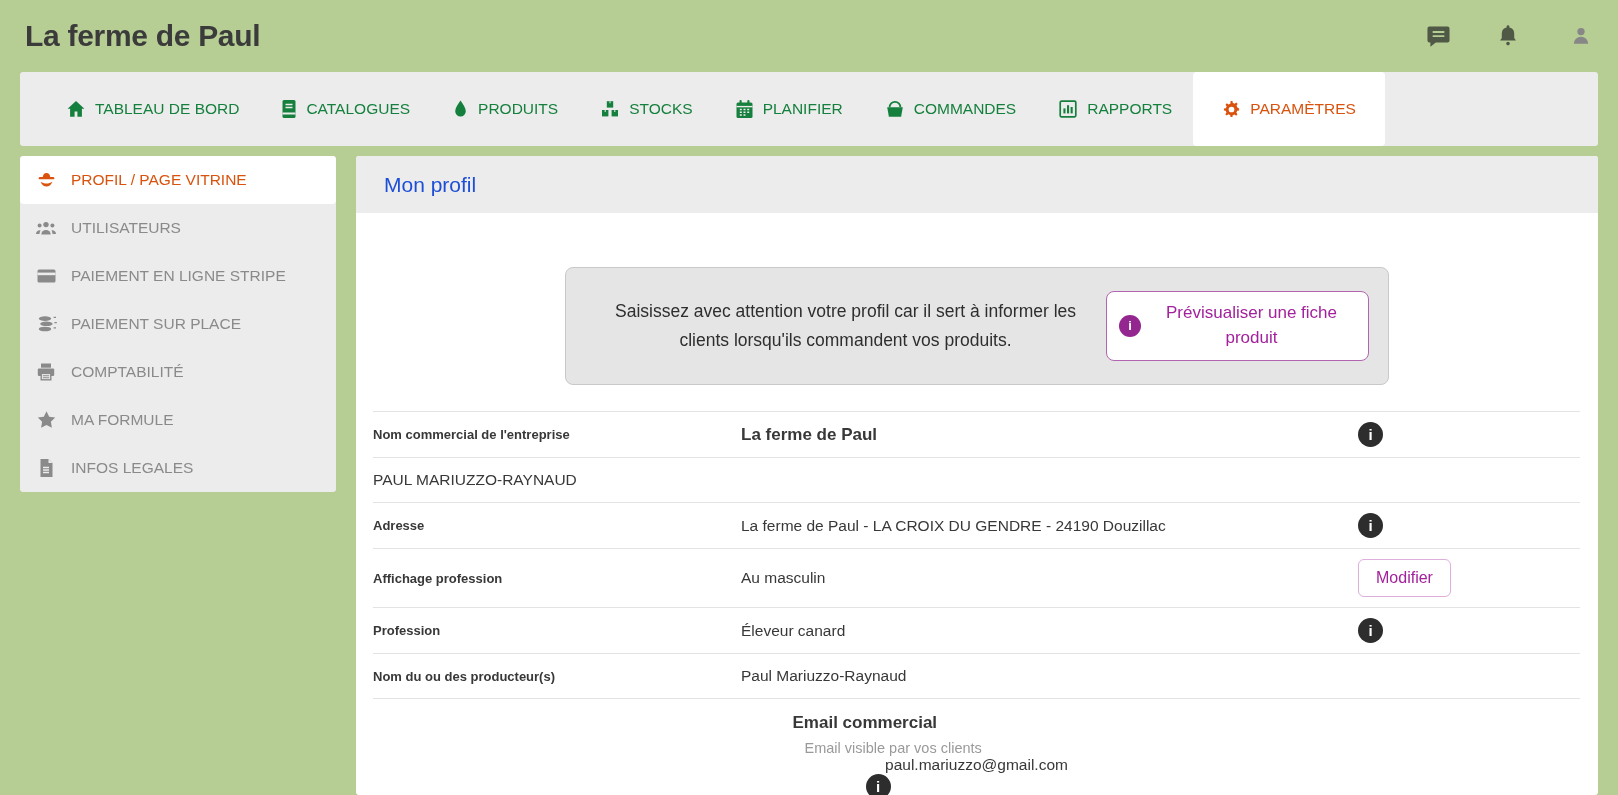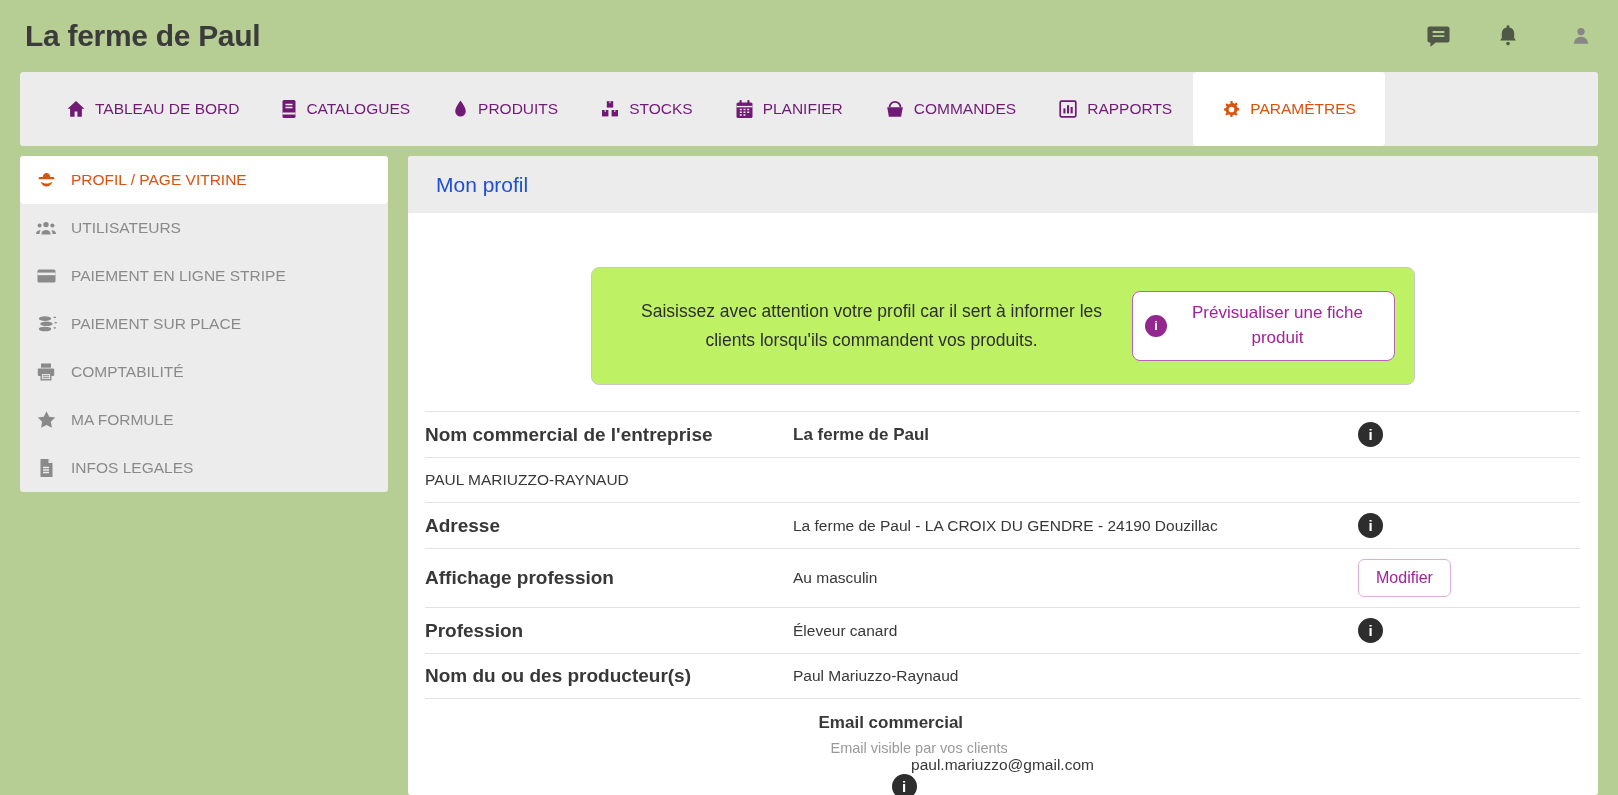--- a/index.html
+++ b/index.html
@@ -23,48 +23,48 @@
   .bell-ic { color:#4f5945; margin-right:50px; }
   .user-chip { display:flex; align-items:center; gap:7px; color:#878787; font-size:19px; cursor:pointer; }
 
   
   .main-nav {
     margin:0 20px; height:74px; background:#ececec; border-radius:3px;
     display:flex; align-items:stretch; padding-left:25px;
   }
   .nav-item {
     display:flex; align-items:center; gap:9px; padding:8px 21px;
-    color:#701a75; font-size:15.5px; white-space:nowrap; cursor:pointer;
+    color:#15803d; font-size:15.5px; white-space:nowrap; cursor:pointer;
   }
   .nav-item.active {
     background:#ffffff; color:#d9530e; border-radius:4px; padding:0 29px;
   }
 
   
   .layout { margin:10px 20px 0; display:flex; gap:20px; height:639px; align-items:flex-start; }
 
   
-  .sidebar { width:368px; background:#ececec; border-radius:3px; }
+  .sidebar { width:316px; background:#ececec; border-radius:3px; }
   .side-item {
     height:48px; display:flex; align-items:center; gap:14px; padding:0 15px;
     color:#8a8a8a; font-size:15.5px; white-space:nowrap; cursor:pointer;
   }
   .side-item.active { background:#ffffff; color:#d9530e; border-radius:4px; }
   .side-item .ic { width:22px; display:flex; justify-content:center; }
 
   
   .content { flex:1; background:#ffffff; border-radius:3px; height:100%; overflow:hidden; }
   .section-header {
     height:57px; background:#ececec; display:flex; align-items:center;
     padding:0 28px; font-size:21px; color:#1d4ed8;
   }
   .notice-wrap { display:flex; justify-content:center; padding-top:54px; }
   .notice {
     width:824px; border:1px solid #c9c9c9; border-radius:8px;
-    padding:23px 19px; display:flex; align-items:center; background:#bef264;
+    padding:23px 19px; display:flex; align-items:center; background:#e5e5e5;
   }
   .notice-text {
     flex:1; text-align:center; font-size:17.5px; line-height:1.65;
     color:#2e2e2e; padding:0 24px;
   }
   .preview-btn {
     width:263px; min-height:70px; background:#fff;
     border:1.5px solid #b465af; border-radius:8px; cursor:pointer;
     display:flex; align-items:center; gap:6px; padding:8px 12px;
     color:#a3219c; font-size:17px; line-height:1.45;
@@ -79,21 +79,21 @@
   .i-badge.purple { width:22px; height:22px; background:#93278f; font-size:13px; }
 
   
   .profile-table { margin:26px 18px 0 17px; }
   .prow {
     display:flex; align-items:center; min-height:45px; padding:10px 0;
     border-bottom:1px solid #e3e3e3;
   }
   .prow:first-child { border-top:1px solid #e3e3e3; }
   .prow.tall { padding:14px 0;flex-direction:column; }
-  .pl { width:368px; flex-shrink:0; font-weight:bold; font-size:19px; color:#383838; }
+  .pl { width:368px; flex-shrink:0; font-weight:bold; font-size:13px; color:#383838; }
   .pl .sub { font-weight:normal; font-size:14.5px; color:#9a9a9a; margin-top:7px;margin-left:12px; }
   .pl.big { font-size:17px; }
   .pv { flex:1; font-size:15.5px; color:#383838; }
   .pv.bold { font-weight:bold; font-size:17px; }
   .pa { width:222px; flex-shrink:0; display:flex; align-items:center; }
   .modify-btn {
     background:#fff; border:1px solid #ddafda; border-radius:6px; cursor:pointer;
     padding:9px 17px; color:#a3219c; font-size:16px;
     font-family:"Liberation Sans", sans-serif;
   }

